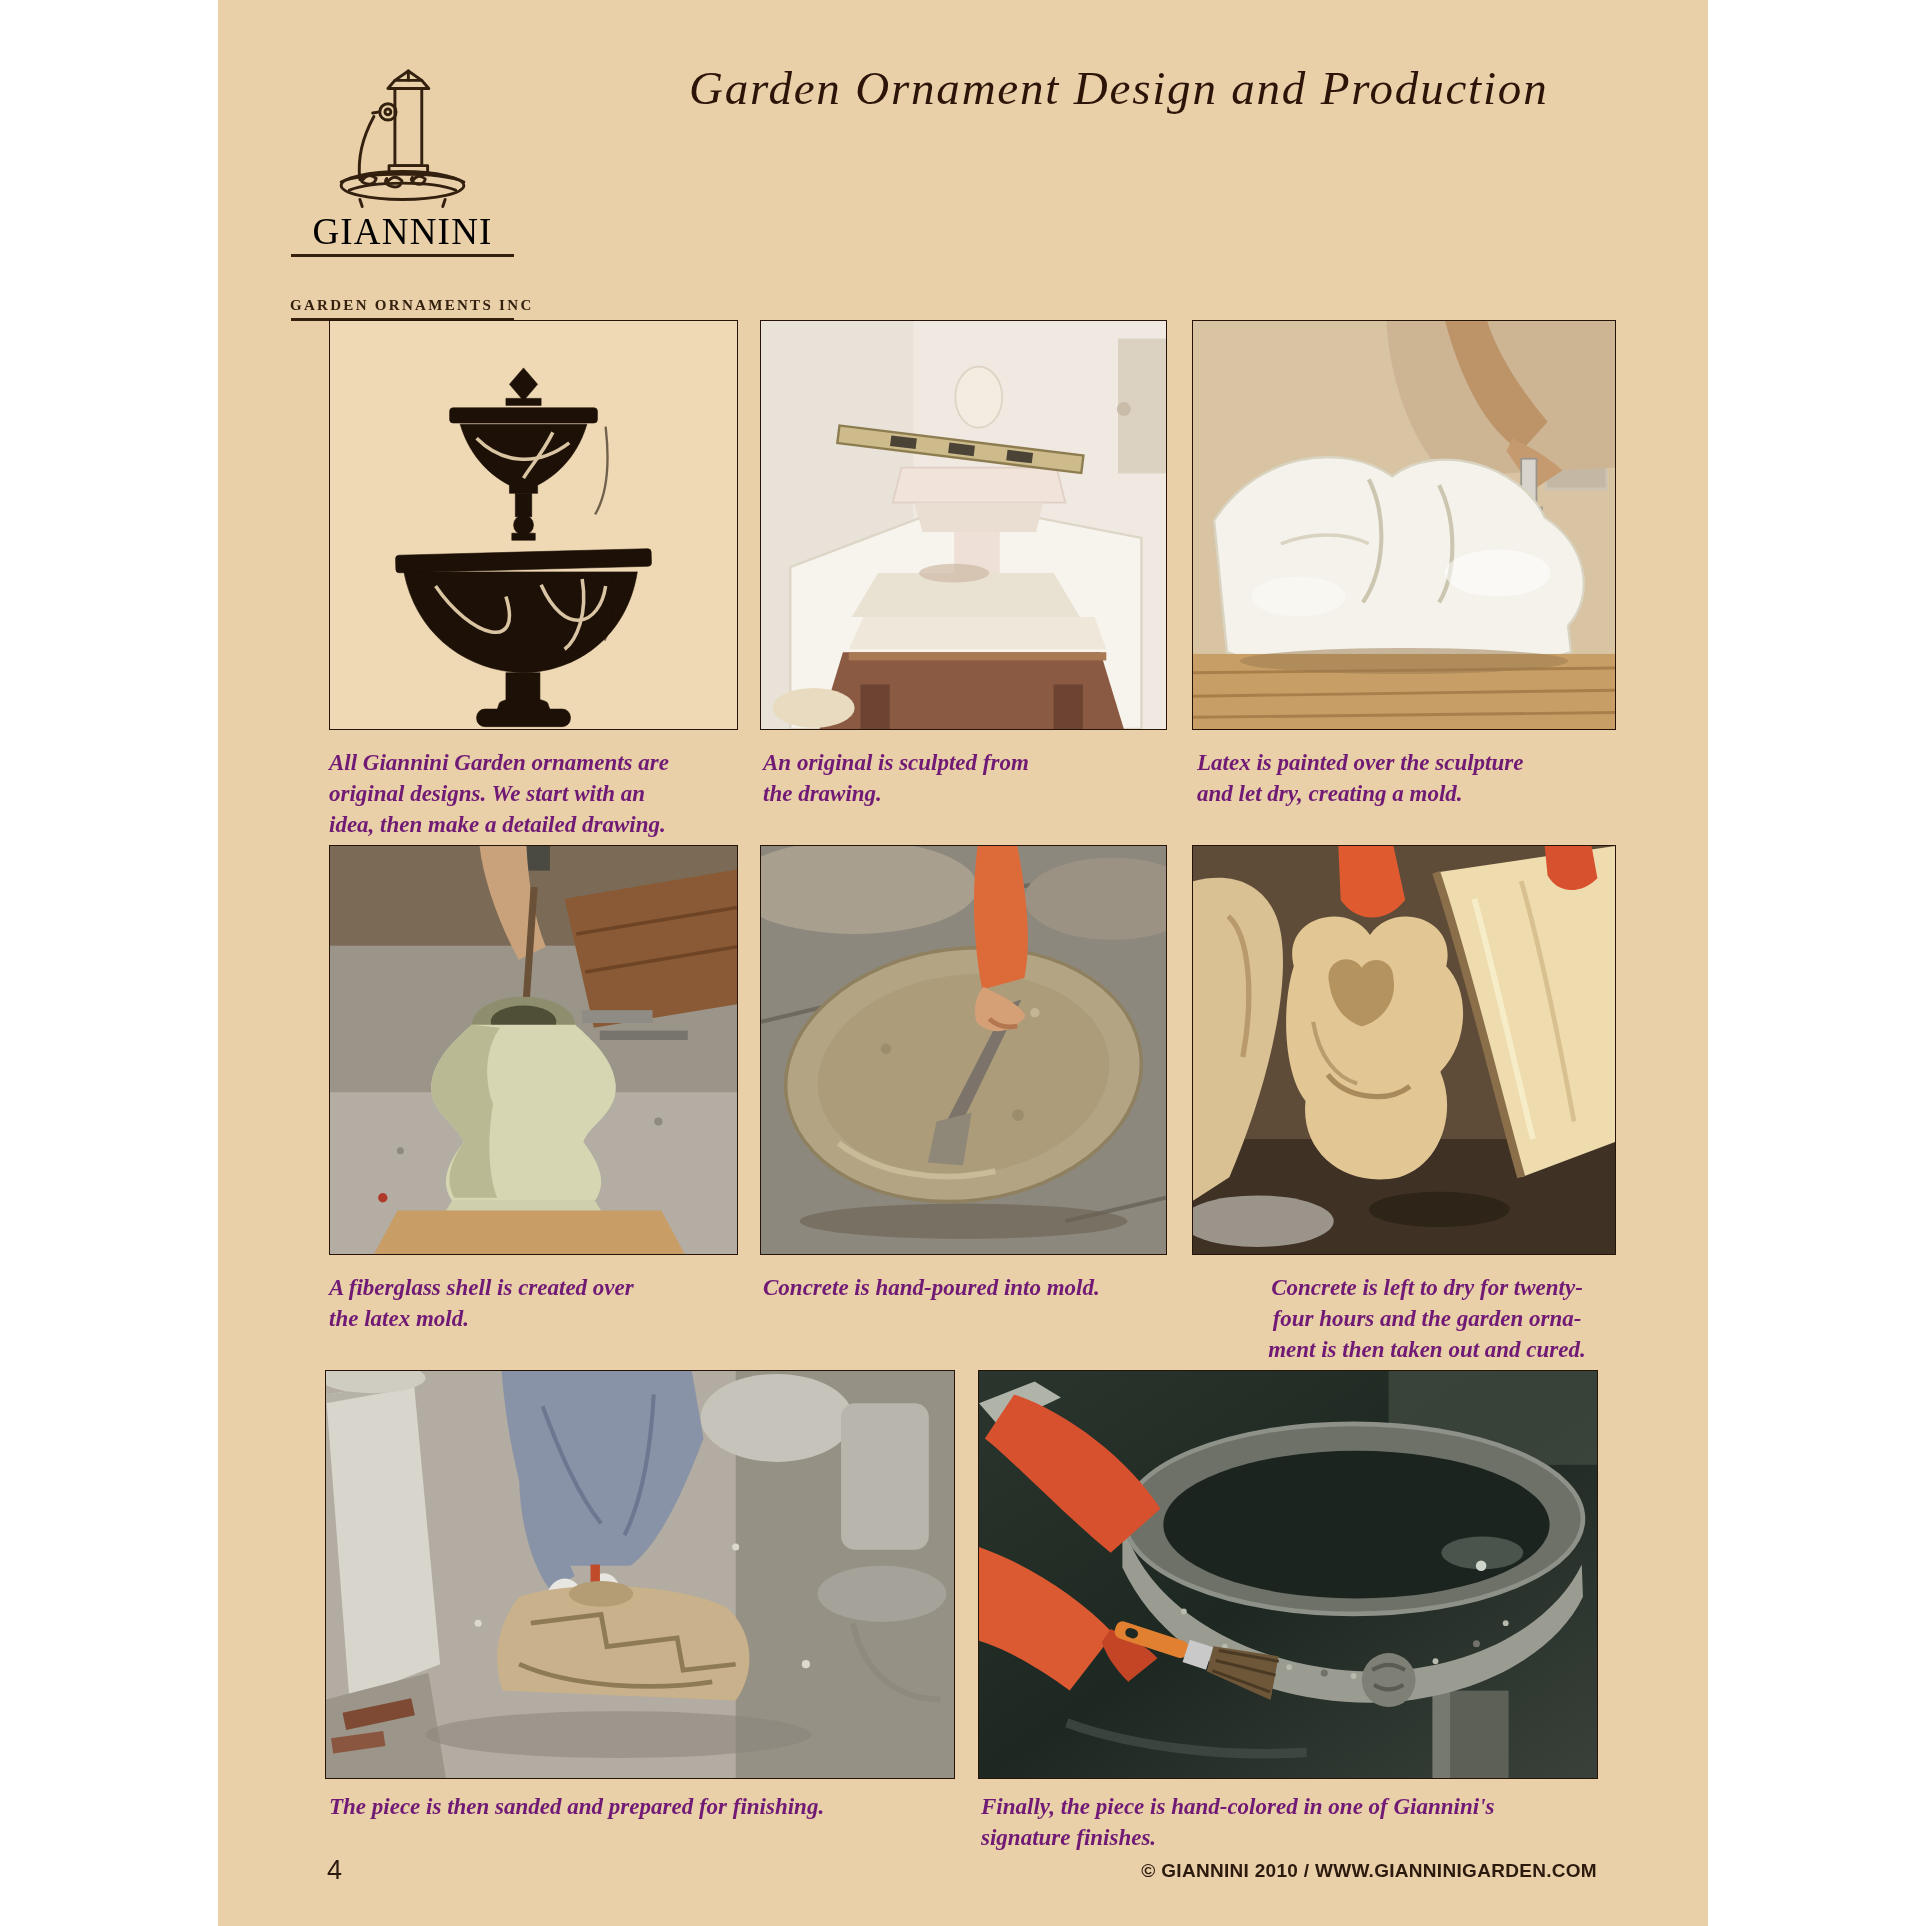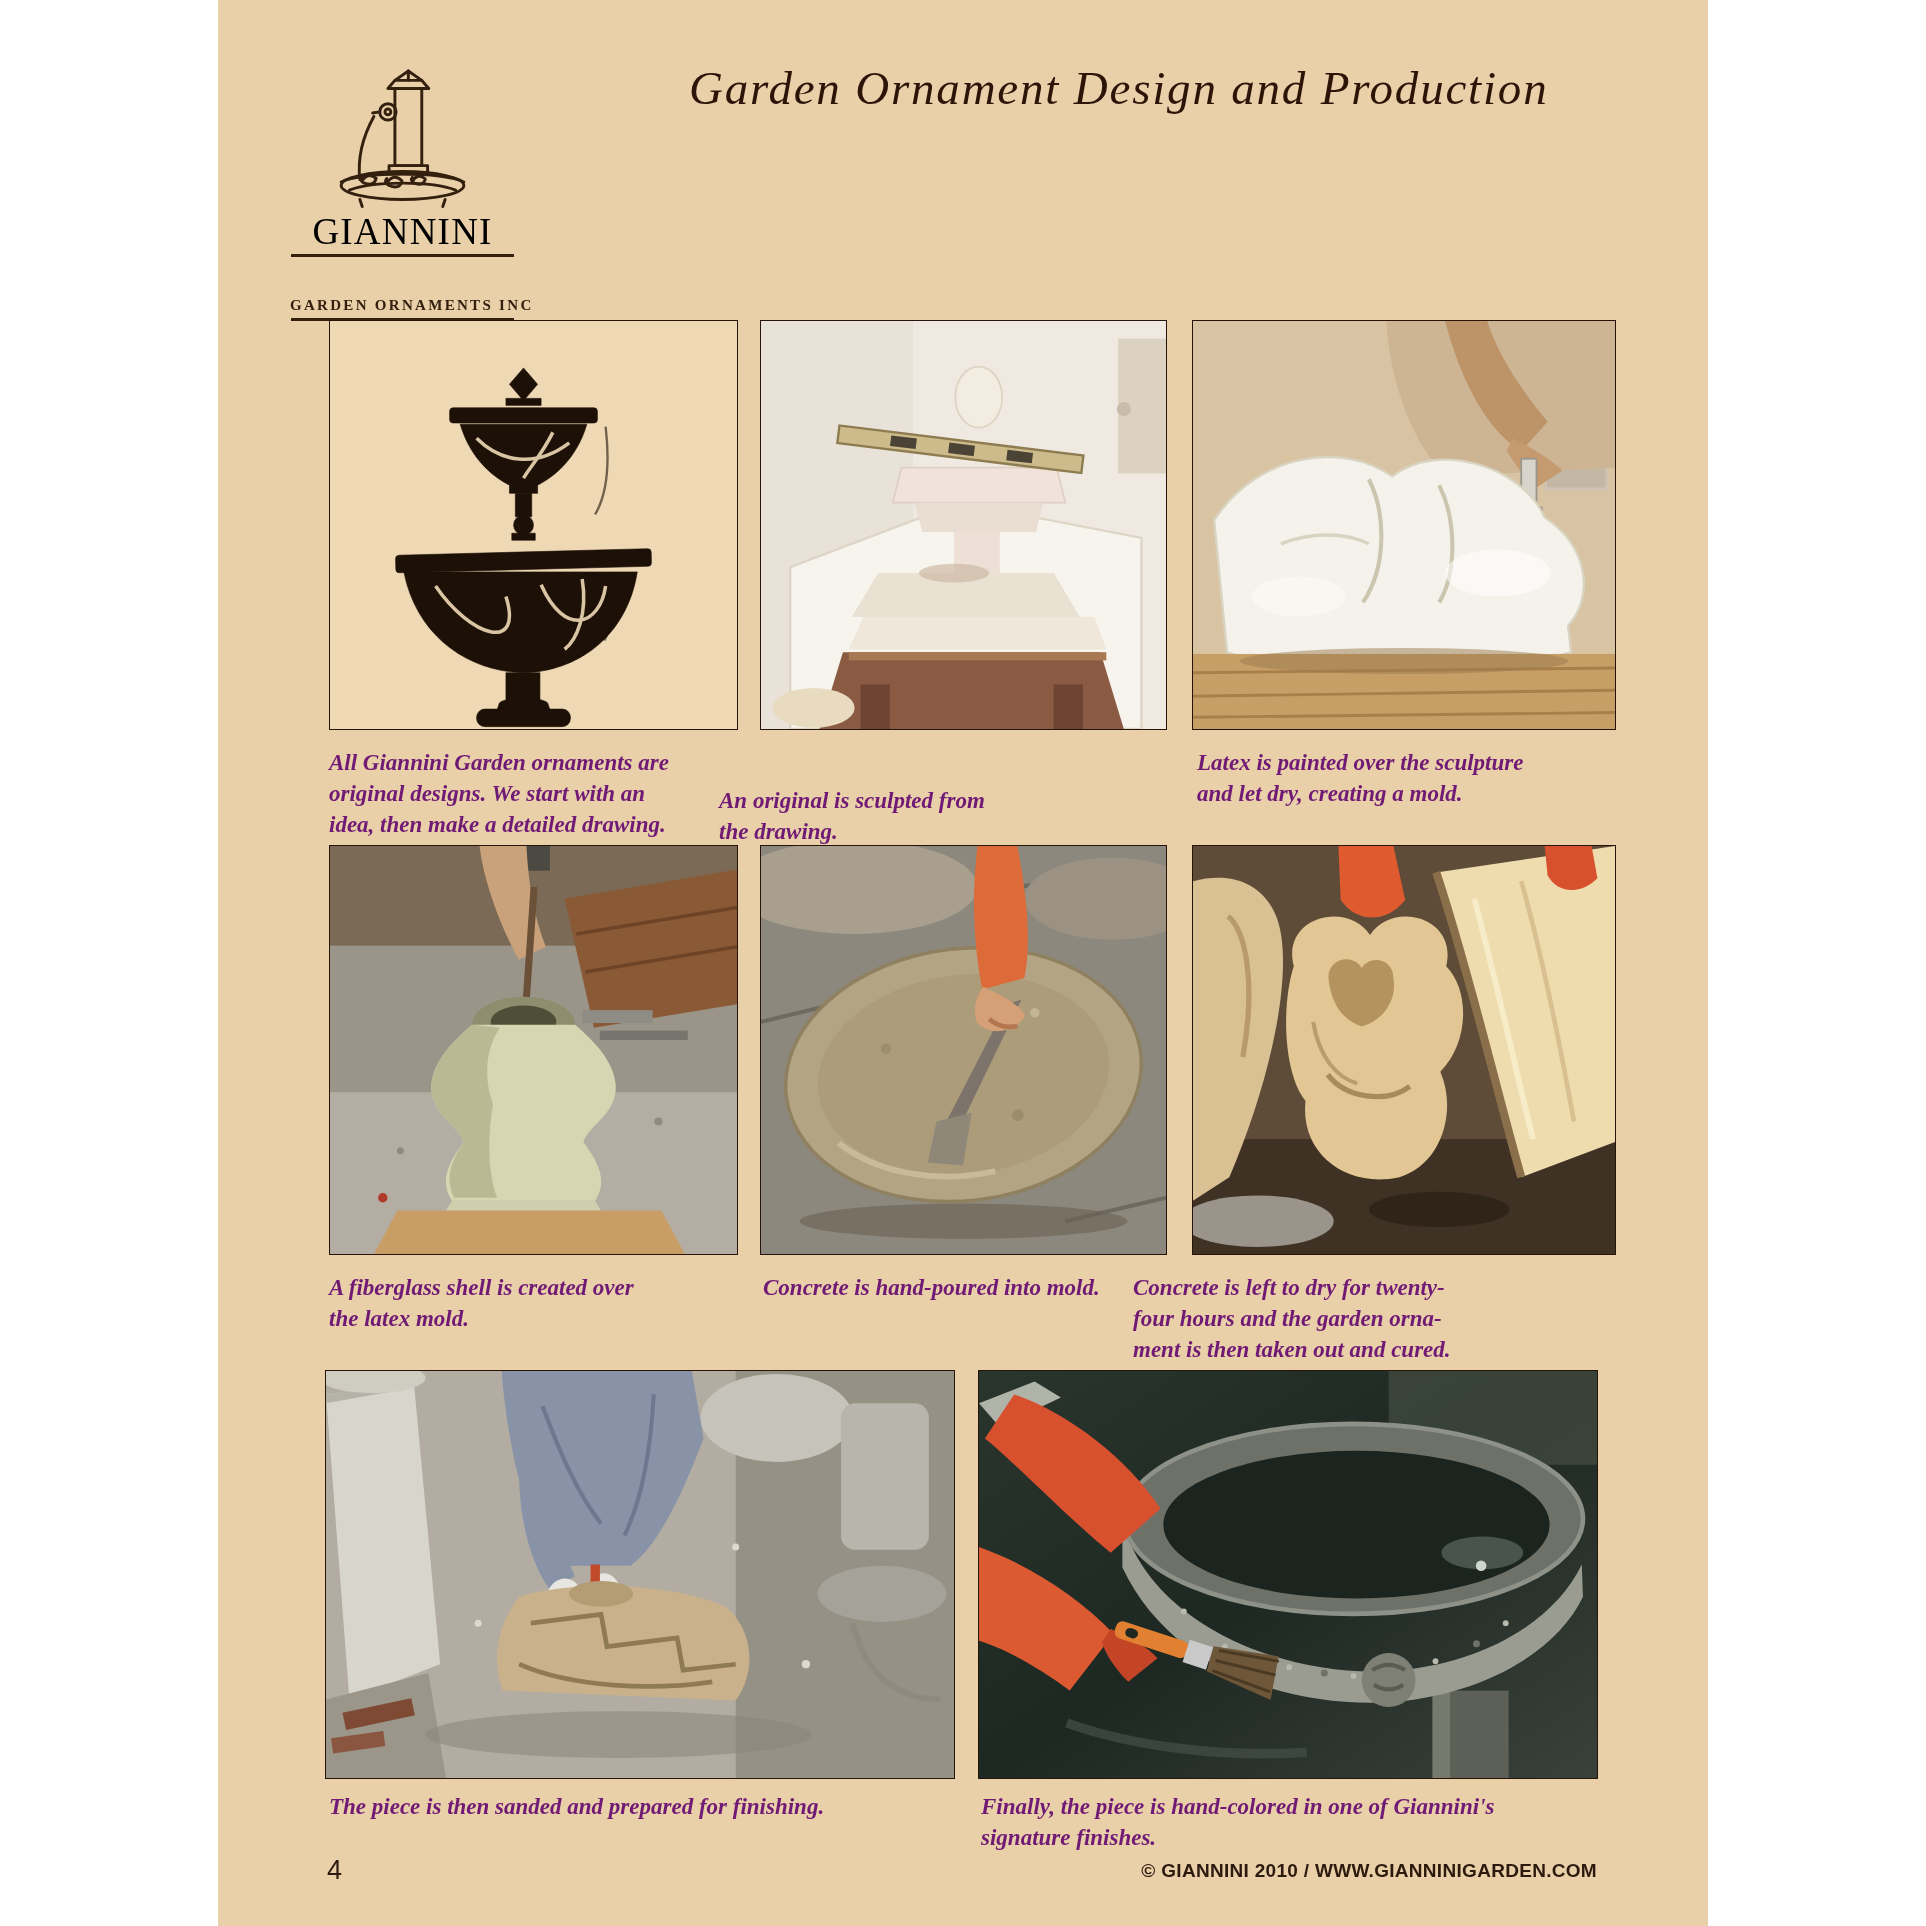--- a/index.html
+++ b/index.html
@@ -158,21 +158,21 @@
         <line x1="0" y1="640" x2="720" y2="630"></line>
         <line x1="0" y1="676" x2="720" y2="668"></line>
       </g>
       <ellipse cx="360" cy="580" rx="280" ry="22" fill="#9a7a4e" opacity="0.5"></ellipse>
     </svg>
   </div>
 
   <div class="caption" style="left:329px;top:747px;width:420px;">All Giannini Garden ornaments are
 original designs. We start with an
 idea, then make a detailed drawing.</div>
-  <div class="caption" style="left:719px;top:747px;width:420px;margin-top:38px;">An original is sculpted from
+  <div class="caption" style="left:763px;top:747px;width:420px;">An original is sculpted from
 the drawing.</div>
   <div class="caption" style="left:1197px;top:747px;width:432px;">Latex is painted over the sculpture
 and let dry, creating a mold.</div>
 
   <div class="photo" style="left:329px;top:845px;width:409px;height:410px;">
     <svg viewBox="0 0 694 696" preserveAspectRatio="none">
       <rect width="694" height="696" fill="#9b9488"></rect>
       <rect x="0" y="0" width="694" height="170" fill="#7b6a55"></rect>
       <rect x="0" y="420" width="694" height="276" fill="#b3ada3"></rect>
 
@@ -254,21 +254,21 @@
 
       <path d="M248,0 L342,0 L362,92 C330,132 280,132 252,92 Z" fill="#e05a30"></path>
       <path d="M600,0 L680,0 L690,55 C660,85 620,80 605,50 Z" fill="#d8512e"></path>
       <ellipse cx="420" cy="620" rx="120" ry="30" fill="#2e2418"></ellipse>
     </svg>
   </div>
 
   <div class="caption" style="left:329px;top:1272px;width:420px;">A fiberglass shell is created over
 the latex mold.</div>
   <div class="caption" style="left:763px;top:1272px;width:420px;">Concrete is hand-poured into mold.</div>
-  <div class="caption" style="left:1133px;top:1272px;width:444px;">Concrete is left to dry for twenty-
+  <div class="caption" style="left:1205px;top:1272px;width:444px;text-align:center;">Concrete is left to dry for twenty-
 four hours and the garden orna-
 ment is then taken out and cured.</div>
 
   <div class="photo" style="left:325px;top:1370px;width:630px;height:409px;">
     <svg viewBox="0 0 1073 694" preserveAspectRatio="none">
       <rect width="1073" height="694" fill="#b2aca2"></rect>
       <rect x="700" y="0" width="373" height="694" fill="#969185"></rect>
 
       <polygon points="0,40 150,18 195,500 40,560" fill="#d8d5cd"></polygon>
       <polygon points="0,40 150,18 140,30 0,55" fill="#b5b2a8"></polygon>

